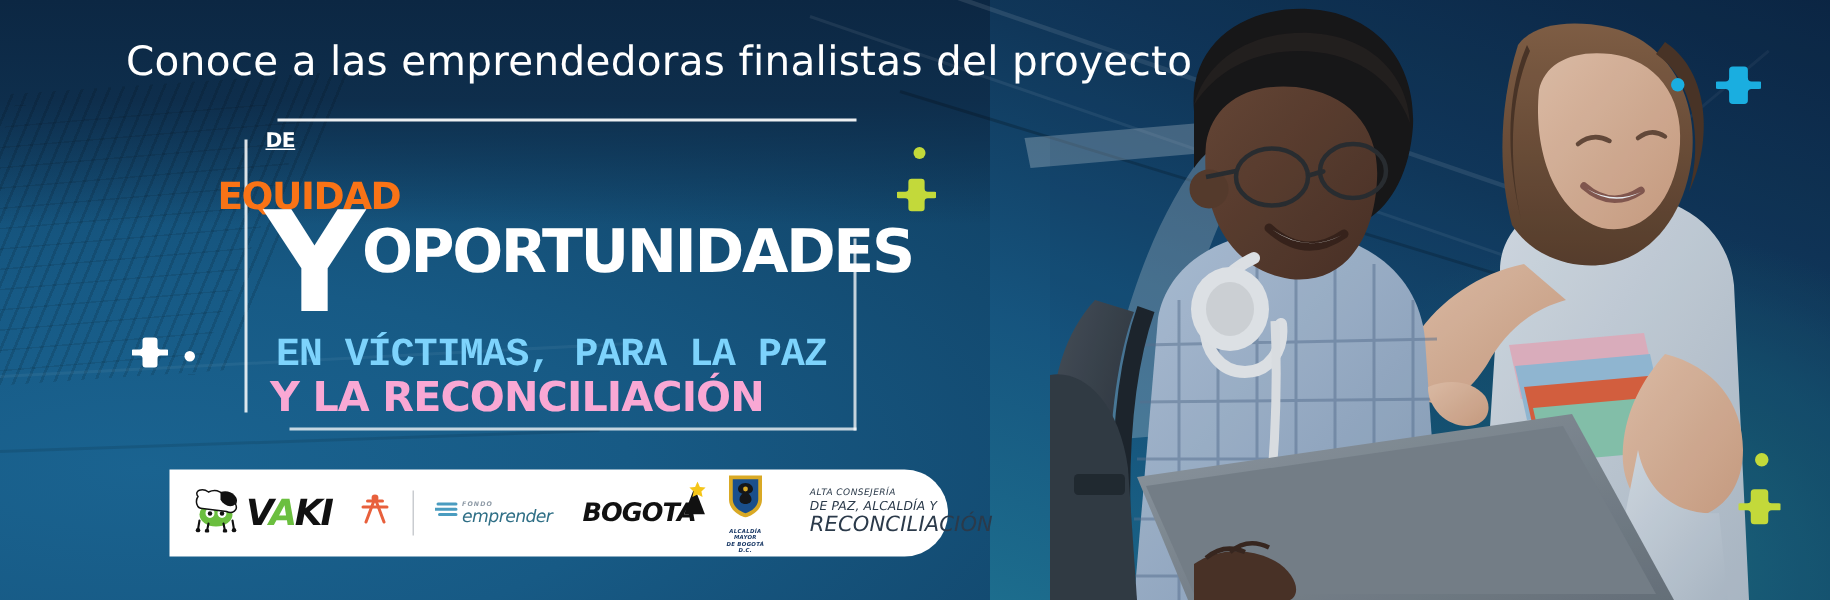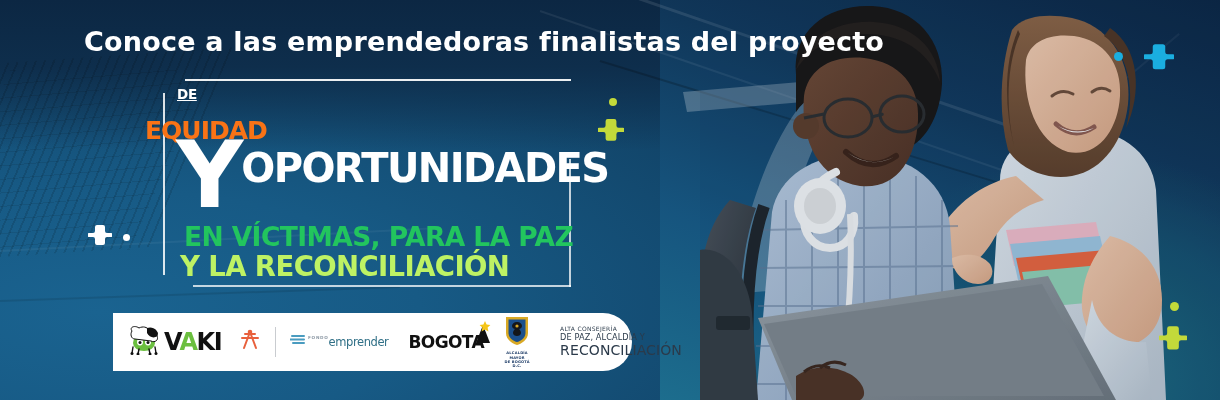--- a/index.html
+++ b/index.html
@@ -62,21 +62,21 @@
     width:200px; height:250px;
     opacity:.30;
   }
 
   
   .photo{ position:absolute; right:0; bottom:0; width:520px; height:400px; }
 
   
   .kicker{
     position:absolute; left:84px; top:26px;
-    font-size:27px; font-weight:700; color:#ffffff;
+    font-size:27px; font-weight:400; color:#ffffff;
     letter-spacing:.2px; white-space:nowrap;
     font-family:"DejaVu Sans", sans-serif;
   }
 
   
   .frame{
     position:absolute; left:163px; top:79px;
     width:408px; height:208px;
     pointer-events:none;
   }
@@ -94,49 +94,50 @@
   .t-de{ font-size:13.5px; color:#ffffff; letter-spacing:-.3px; margin-left:1px; margin-bottom:16px;text-decoration:underline; }
   .t-equidad{ font-size:25px; color:#f97316; letter-spacing:-1px; margin-left:-31px; }
   .deq{ display:flex; flex-direction:column; align-items:flex-start; }
 
   .ln2{ display:flex; align-items:flex-start; line-height:.86; margin-top:-2px; }
   .t-y{ font-size:93px; color:#ffffff; letter-spacing:-4px; margin-top:-5px; }
   .t-stack{ display:flex; flex-direction:row; margin-left:2px; margin-top:10px; }
   .t-oportunidades{ font-size:40px; color:#ffffff; letter-spacing:-1.6px; }
   .t-sostenibles{ font-size:41px; color:#ffffff; letter-spacing:-1.4px; margin-top:-4px; }
 
-  .ln3{ font-size:26.5px; color:#22c55e; letter-spacing:-.6px; margin-top:6px; margin-left:8px; }
-  .ln4{ font-size:27.5px; color:#bef264; letter-spacing:-.6px; margin-top:-2px; margin-left:4px; }
+  .ln3{ font-size:26.5px; color:#7dd3fc; letter-spacing:-.6px; margin-top:6px; margin-left:8px;font-family:Liberation Mono, monospace; }
+  .ln4{ font-size:27.5px; color:#f9a8d4; letter-spacing:-.6px; margin-top:-2px; margin-left:4px; }
 
   
   .logobar{
     position:absolute; left:113px; top:313px;
     width:519px; height:58px;
     background:#ffffff;
     border-radius:0 29px 29px 0;
     display:flex; align-items:center;
     padding-left:14px;
+    font-style:italic;
   }
   .logo-cell{ display:flex; align-items:center; }
   .divider{ width:1px; height:30px; background:#c9ccd0; margin:0 8px; }
 
   
   .vaki{ display:flex; align-items:center; gap:3px; }
   .vaki-word{ font-family:"DejaVu Sans", sans-serif; font-weight:bold; font-size:24px; color:#111; letter-spacing:-1.5px; }
 
   
   .bdx{ display:flex; align-items:center; gap:3px; margin-left:16px;}
   .bdx-txt{ display:flex; flex-direction:column; line-height:1; }
   .bdx-name{ font-family:"DejaVu Sans", sans-serif; font-weight:bold; font-size:14px; color:#1b3a66; letter-spacing:.9px;}
   .bdx-tag{ font-family:"DejaVu Sans", sans-serif; font-size:3.4px; color:#44506b; letter-spacing:.55px; margin-top:3px; font-weight:bold;}
 
   
   .sena-group{ display:flex; align-items:center; margin-left:18px; gap:6px;}
   .fe{ display:flex; align-items:center; gap:2px;}
-  .fe-txt{ display:flex; line-height:1;}
+  .fe-txt{ display:flex; flex-direction:column; line-height:1;}
   .fe-small{ font-family:"DejaVu Sans", sans-serif; font-size:4.2px; color:#8e9aa6; letter-spacing:.7px; font-weight:bold;}
   .fe-name{ font-family:"DejaVu Sans", sans-serif; font-size:11.5px; color:#2f6f86; letter-spacing:-.4px; margin-top:1px;}
 
   
   .bog{ display:flex; align-items:flex-end; margin-left:20px; position:relative;}
   .bog-word{ font-family:"DejaVu Sans", sans-serif; font-weight:bold; font-size:17px; color:#111; letter-spacing:-.6px; }
 
   
   .esc{ display:flex; flex-direction:column; align-items:center; margin-left:20px;}
   .esc-cap{ font-family:"DejaVu Sans", sans-serif; font-size:3.6px; font-weight:bold; color:#1b3a66; letter-spacing:.2px; margin-top:2px; text-align:center; line-height:1.25;}

